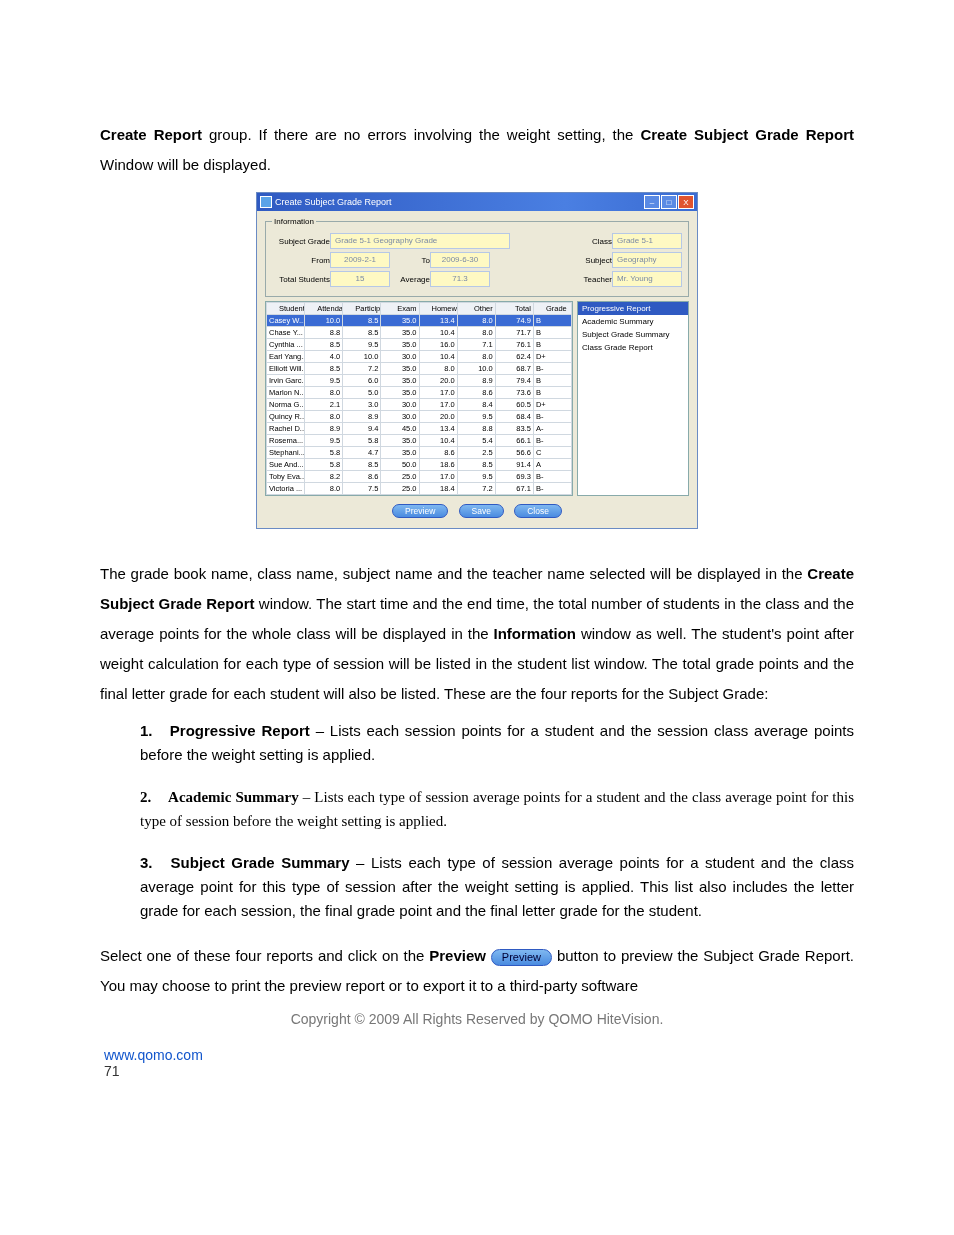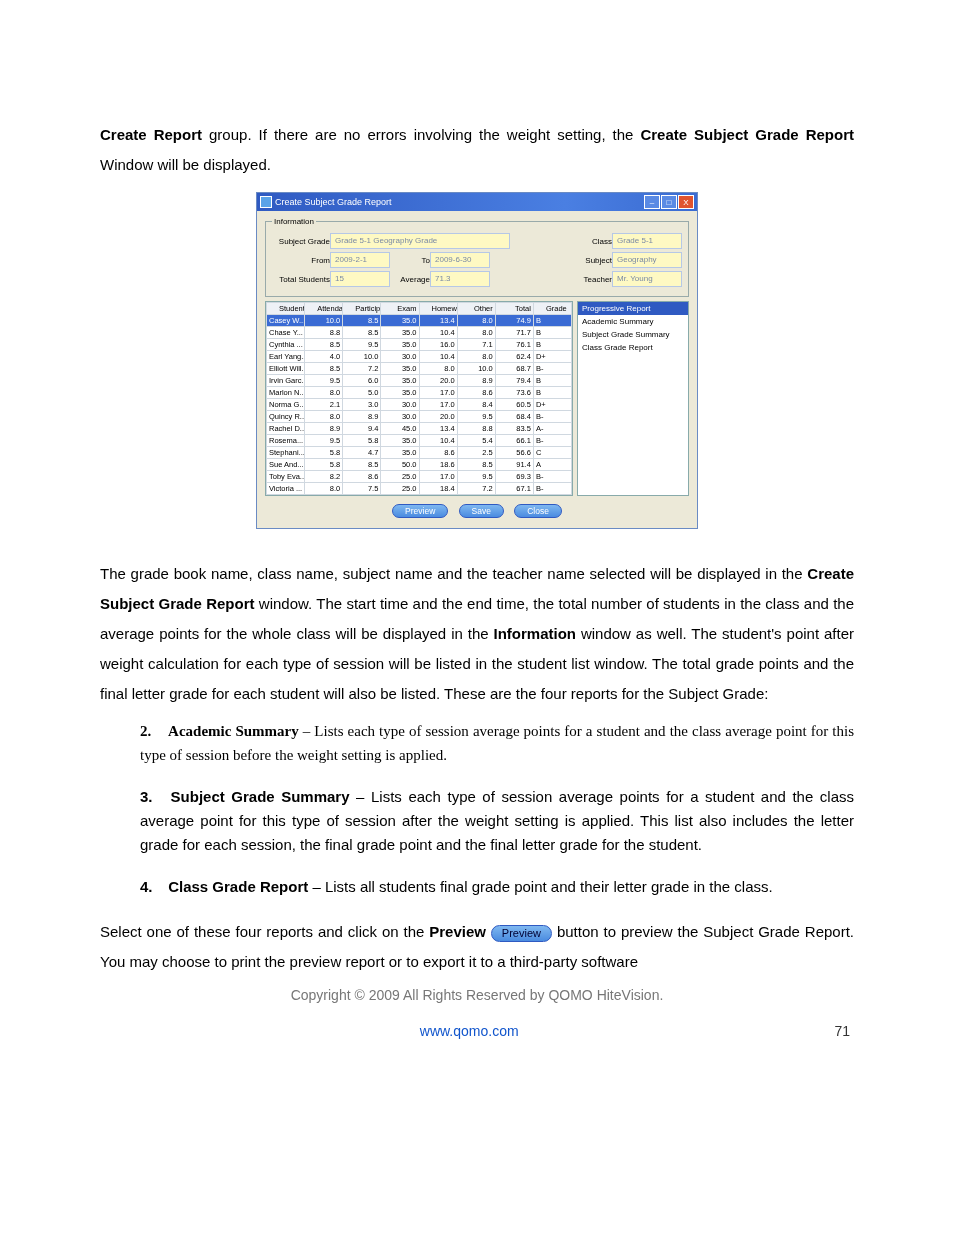--- a/index.html
+++ b/index.html
@@ -56,21 +56,21 @@
   }
   fieldset.info legend { font-size:8px; padding:0 2px; }
   .info-row { display:flex; align-items:center; margin:3px 0; gap:0; }
   .lbl { text-align:right; width:58px; }
   .lbl2 { text-align:right; width:40px; }
   .val {
     background:#fef9c3; border:1px solid #b6c8e6; color:#7a8aa5;
     padding:1px 4px; height:12px; line-height:12px; box-sizing:content-box;
   }
   .val.w1 { width:170px; }
-  .val.w2 { width:50px; }
+  .val.w2 { width:50px;text-align:center; }
   .val.w3 { width:60px; }
   .spacer { flex:1; }
   .main-row { display:flex; gap:4px; margin-top:4px; }
   .grid {
     border:1px solid #8aa; background:#fff; flex:1;
   }
   .grid table { border-collapse:collapse; width:100%; table-layout:fixed; }
   .grid th, .grid td {
     border:1px solid #d0d8e0; padding:1px 2px; font-size:7.5px; text-align:left;
     white-space:nowrap; overflow:hidden;
@@ -91,21 +91,21 @@
     padding:1px 12px; font-size:8.5px; margin:0 4px;
   }
   .preview-chip {
     display:inline-block; background:linear-gradient(#7fb8f0,#4a8be0);
     color:#003; border:1px solid #2f5ac2; border-radius:9px;
     padding:0 10px; font-size:11px; line-height:15px; vertical-align:middle;
   }
   .copyright {
     text-align:center; color:#777; font-size:14px; margin-top:8px;
   }
-  .footer { margin-top:20px; display:flex; justify-content:space-between; padding:0 4px; }
+  .footer { margin-top:20px; display:flex; justify-content:space-between; padding:0 4px;flex-direction:column; }
   .footer a { color:#1155cc; font-size:14px; }
   .footer .pg { color:#333; font-size:14px; }
   .num-marker { font-weight:bold; display:inline-block; width:24px; }
 </style>
 </head>
 <body>
 
 <div class="page">
 
   <p class="body-text">
@@ -337,23 +337,23 @@
         <span class="dbtn">Close</span>
       </div>
     </div>
   </div>
 
   <p class="body-text">
     <span>The grade book name, class name, subject name and the teacher name selected will be displayed in the </span><b>Create Subject Grade Report</b><span> window. The start time and the end time, the total number of students in the class and the average points for the whole class will be displayed in the </span><b>Information</b><span> window as well. The student's point after weight calculation for each type of session will be listed in the student list window. The total grade points and the final letter grade for each student will also be listed. These are the four reports for the Subject Grade:</span>
   </p>
 
   <div id="reports-list" style="margin:10px 0 10px 40px;">
+      <p style="margin: 8px 0px 18px; line-height: 1.6; text-align: justify;"><span class="num-marker">1.</span>  <b>Progressive Report</b><span> – Lists each session points for a student and the session class average points before the weight setting is applied.</span></p>
       <p style="margin: 8px 0px 18px; line-height: 1.6; text-align: justify; font-family: Liberation Serif, serif;"><span class="num-marker">2.</span>  <b>Academic Summary</b><span> – Lists each type of session average points for a student and the class average point for this type of session before the weight setting is applied.</span></p>
       <p style="margin: 8px 0px 18px; line-height: 1.6; text-align: justify;"><span class="num-marker">3.</span>  <b>Subject Grade Summary</b><span> – Lists each type of session average points for a student and the class average point for this type of session after the weight setting is applied. This list also includes the letter grade for each session, the final grade point and the final letter grade for the student.</span></p>
-      <p style="margin: 8px 0px 18px; line-height: 1.6; text-align: justify;"><span class="num-marker">4.</span>  <b>Class Grade Report</b><span> – Lists all students final grade point and their letter grade in the class.</span></p>
     </div>
 
   <p class="body-text">
     <span>Select one of these four reports and click on the </span><b>Preview</b>
     <span class="preview-chip">Preview</span><span> button to preview the Subject Grade Report. You may choose to print the preview report or to export it to a third-party software</span>
   </p>
 
   <div class="copyright">Copyright © 2009 All Rights Reserved by QOMO HiteVision.</div>
 
   <div class="footer">

